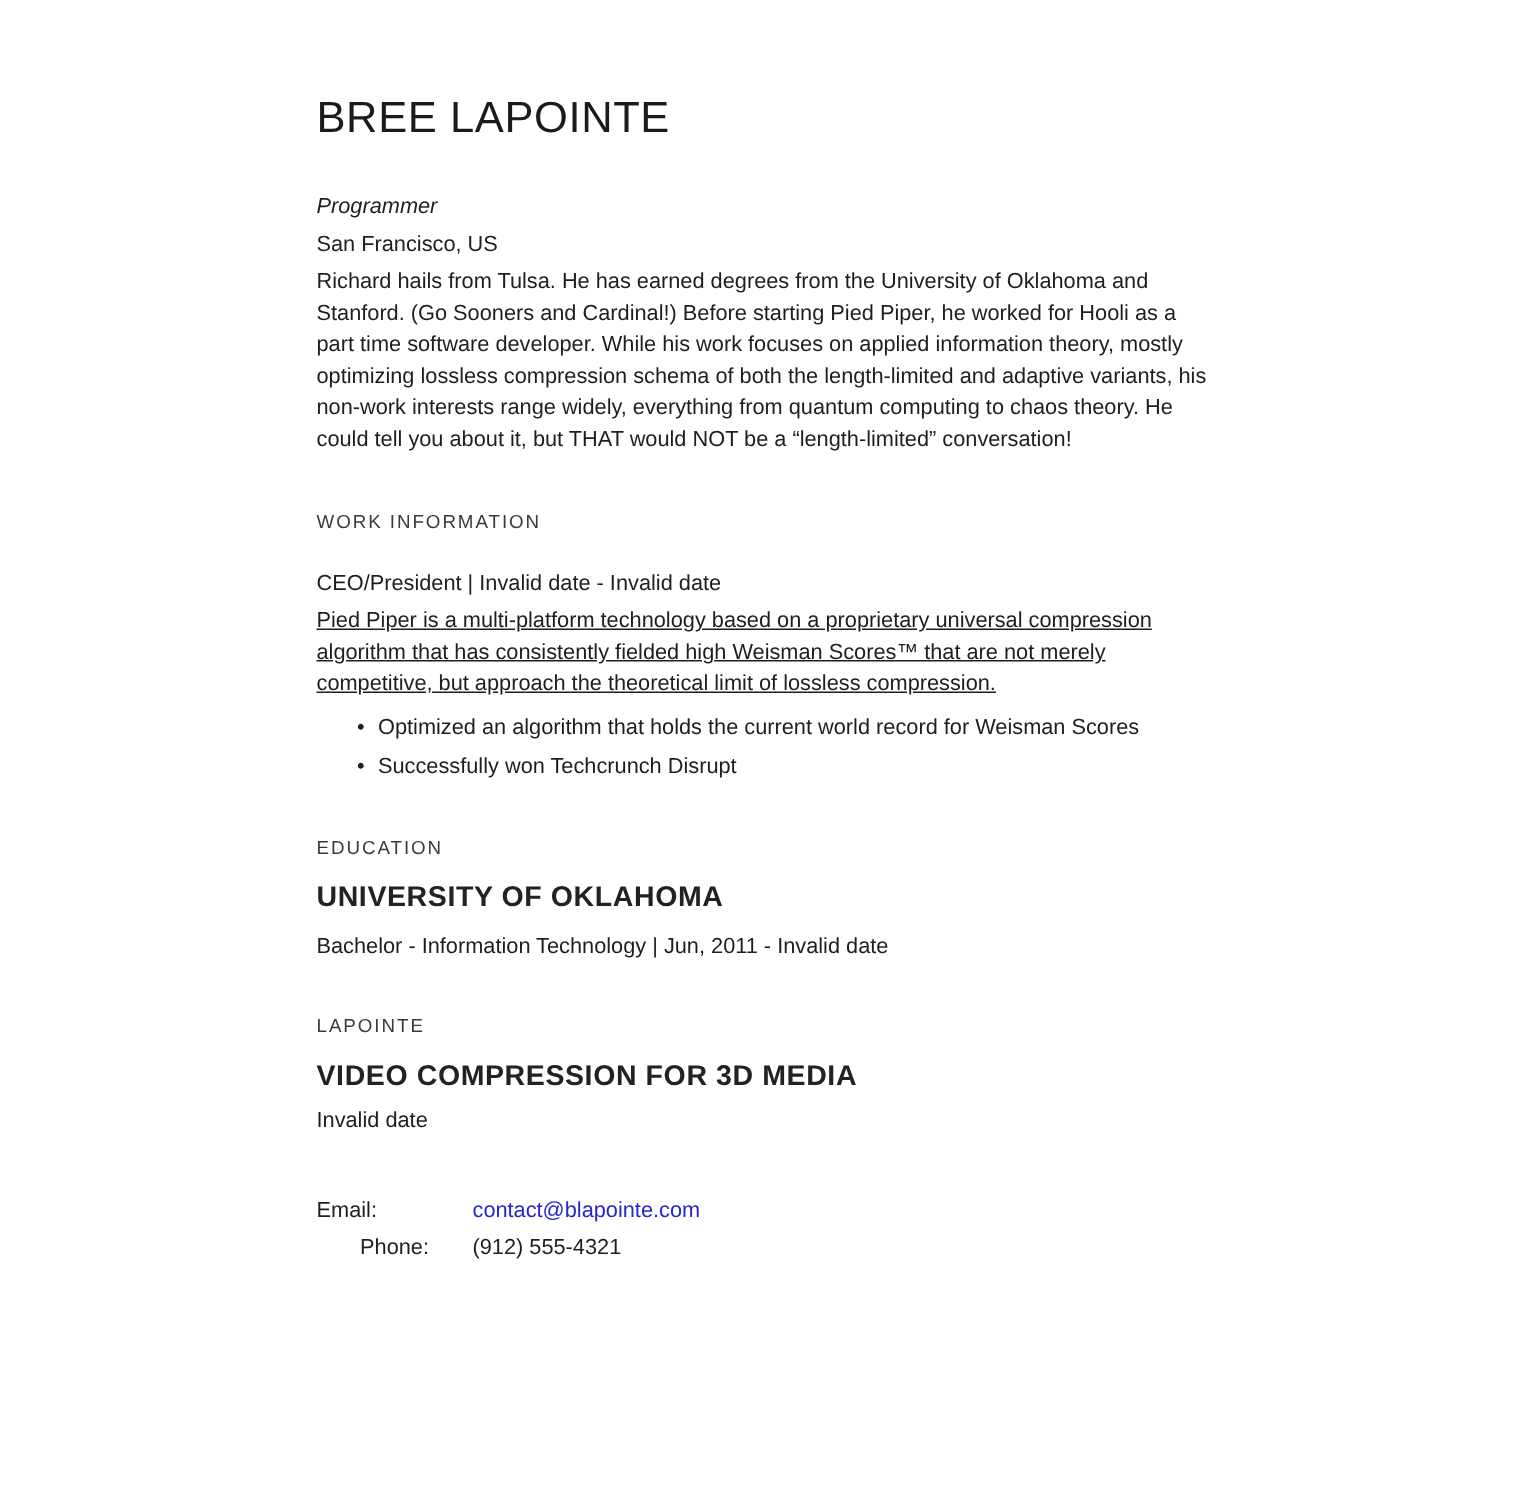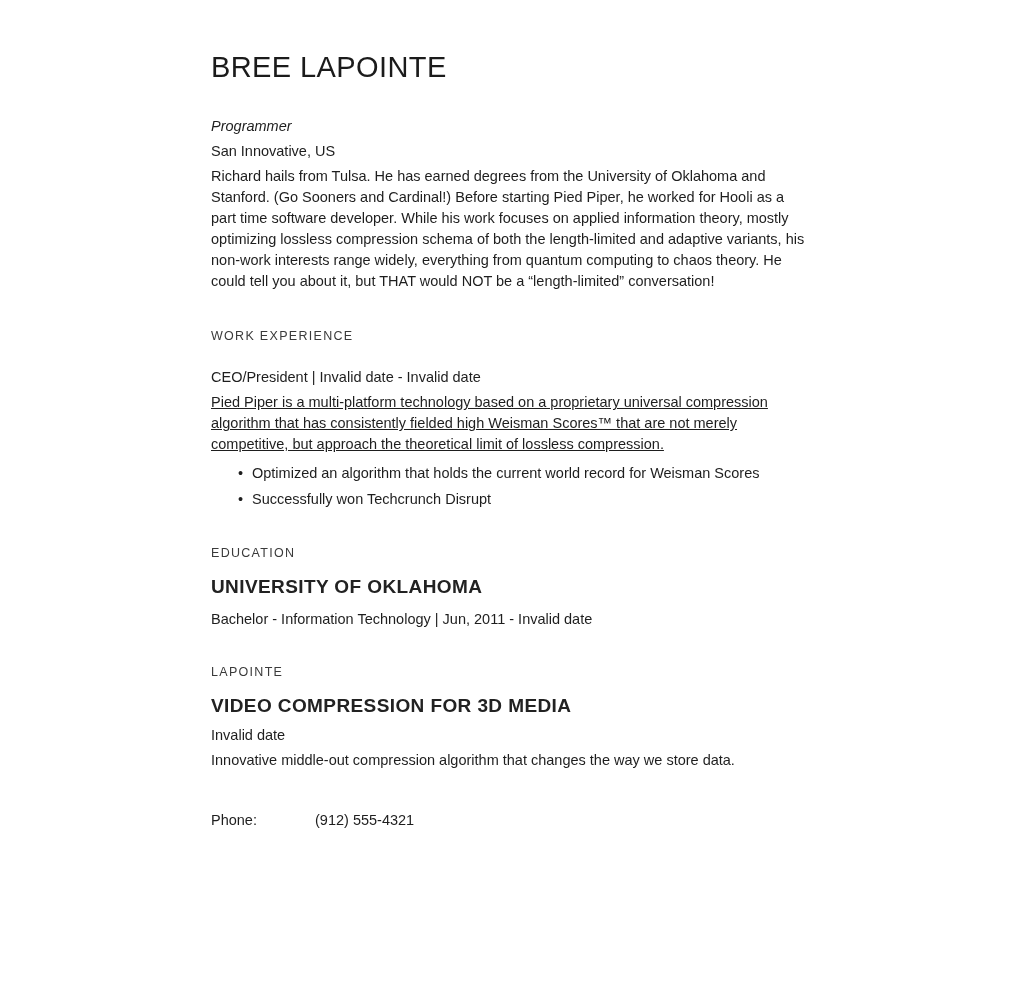--- a/index.html
+++ b/index.html
@@ -12,21 +12,21 @@
     width: 1024px;
     height: 1004px;
     position: relative;
     font-family: "Liberation Sans", "DejaVu Sans", sans-serif;
     color: #1e1e1e;
     -webkit-font-smoothing: antialiased;
   }
   .page {
     position: absolute;
     left: 211px;
-    top: 52px;
+    top: 64px;
     width: 600px;
   }
   .person-name {
     font-size: 29px;
     font-weight: 400;
     letter-spacing: 0.4px;
     line-height: 1.05;
     margin: 0 0 34px 0;
     color: #1b1b1b;
   }
@@ -104,26 +104,26 @@
 </style>
 </head>
 <body>
 
 <div class="page">
 
   <h1 class="person-name">BREE LAPOINTE</h1>
 
   <p class="body-text role">Programmer</p>
 
-  <p class="body-text location">San Innovative, US</p>
+  <p class="body-text location">San Francisco, US</p>
 
   <p class="body-text bio">Richard hails from Tulsa. He has earned degrees from the University of Oklahoma and Stanford. (Go Sooners and Cardinal!) Before starting Pied Piper, he worked for Hooli as a part time software developer. While his work focuses on applied information theory, mostly optimizing lossless compression schema of both the length-limited and adaptive variants, his non-work interests range widely, everything from quantum computing to chaos theory. He could tell you about it, but THAT would NOT be a “length-limited” conversation!</p>
 
   <div class="section section-work">
-    <h2 class="section-header">WORK EXPERIENCE</h2>
+    <h2 class="section-header">WORK INFORMATION</h2>
 
     <p class="body-text entry-title-line">CEO/President | Invalid date - Invalid date</p>
 
     <p class="body-text entry-summary">Pied Piper is a multi-platform technology based on a proprietary universal compression algorithm that has consistently fielded high Weisman Scores™ that are not merely competitive, but approach the theoretical limit of lossless compression.</p>
 
     <ul class="bullet-list">
       <li>Optimized an algorithm that holds the current world record for Weisman Scores</li>
       <li>Successfully won Techcrunch Disrupt</li>
     </ul>
   </div>
@@ -136,26 +136,29 @@
     <p class="body-text degree-line">Bachelor - Information Technology | Jun, 2011 - Invalid date</p>
   </div>
 
   <div class="section section-projects">
     <h2 class="section-header">LAPOINTE</h2>
 
     <h3 class="sub-heading">VIDEO COMPRESSION FOR 3D MEDIA</h3>
 
     <p class="body-text project-date">Invalid date</p>
 
-    <p class="body-text project-desc">Innovative middle-out compression algorithm that changes the way we store data.</p>
   </div>
 
   <div class="section section-contact">
 
     <div class="contact-rows">
+      <div class="contact-row">
+        <span class="contact-label">Email:</span>
+        <a class="contact-value email-link">contact@blapointe.com</a>
+      </div>
       <div class="contact-row">
         <span class="contact-label">Phone:</span>
         <span class="contact-value">(912) 555-4321</span>
       </div>
     </div>
   </div>
 
 </div>
 
 </body></html>

